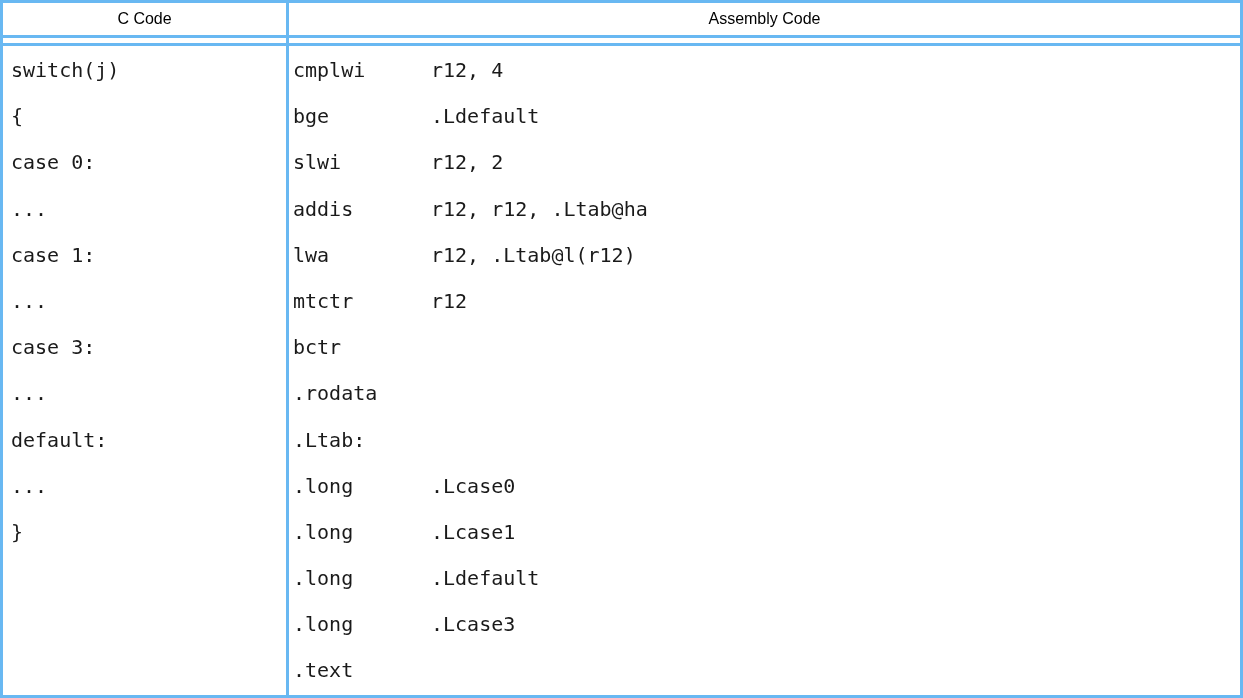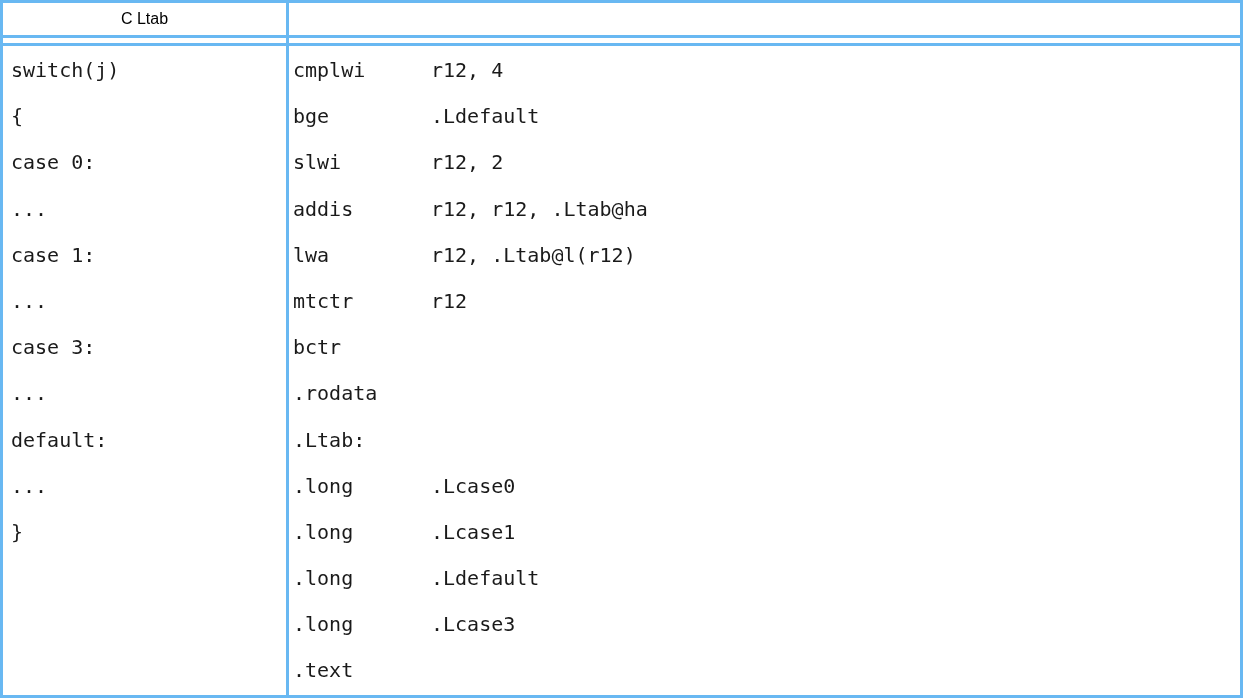--- a/index.html
+++ b/index.html
@@ -51,19 +51,20 @@
   .asm-row .op { flex: 1; }
 </style>
 </head>
 <body>
 
 <div class="table-wrap">
   <div class="vline"></div>
   <div class="hline-a"></div>
   <div class="hline-b"></div>
 
-  <div class="hdr hdr-left">C Ltab</div>
+  <div class="hdr hdr-left">C Code</div>
 
+  <div class="hdr hdr-right">Assembly Code</div>
 
   <div class="col col-c"><div class="code-line">switch(j)</div><div class="code-line">{</div><div class="code-line">case 0:</div><div class="code-line">...</div><div class="code-line">case 1:</div><div class="code-line">...</div><div class="code-line">case 3:</div><div class="code-line">...</div><div class="code-line">default:</div><div class="code-line">...</div><div class="code-line">}</div></div>
 
   <div class="col col-asm"><div class="code-line asm-row"><span class="mn">cmplwi</span><span class="op">r12, 4</span></div><div class="code-line asm-row"><span class="mn">bge</span><span class="op">.Ldefault</span></div><div class="code-line asm-row"><span class="mn">slwi</span><span class="op">r12, 2</span></div><div class="code-line asm-row"><span class="mn">addis</span><span class="op">r12, r12, .Ltab@ha</span></div><div class="code-line asm-row"><span class="mn">lwa</span><span class="op">r12, .Ltab@l(r12)</span></div><div class="code-line asm-row"><span class="mn">mtctr</span><span class="op">r12</span></div><div class="code-line asm-row"><span class="mn">bctr</span><span class="op"></span></div><div class="code-line asm-row"><span class="mn">.rodata</span><span class="op"></span></div><div class="code-line asm-row"><span class="mn">.Ltab:</span><span class="op"></span></div><div class="code-line asm-row"><span class="mn">.long</span><span class="op">.Lcase0</span></div><div class="code-line asm-row"><span class="mn">.long</span><span class="op">.Lcase1</span></div><div class="code-line asm-row"><span class="mn">.long</span><span class="op">.Ldefault</span></div><div class="code-line asm-row"><span class="mn">.long</span><span class="op">.Lcase3</span></div><div class="code-line asm-row"><span class="mn">.text</span><span class="op"></span></div></div>
 </div>
 
 </body></html>

